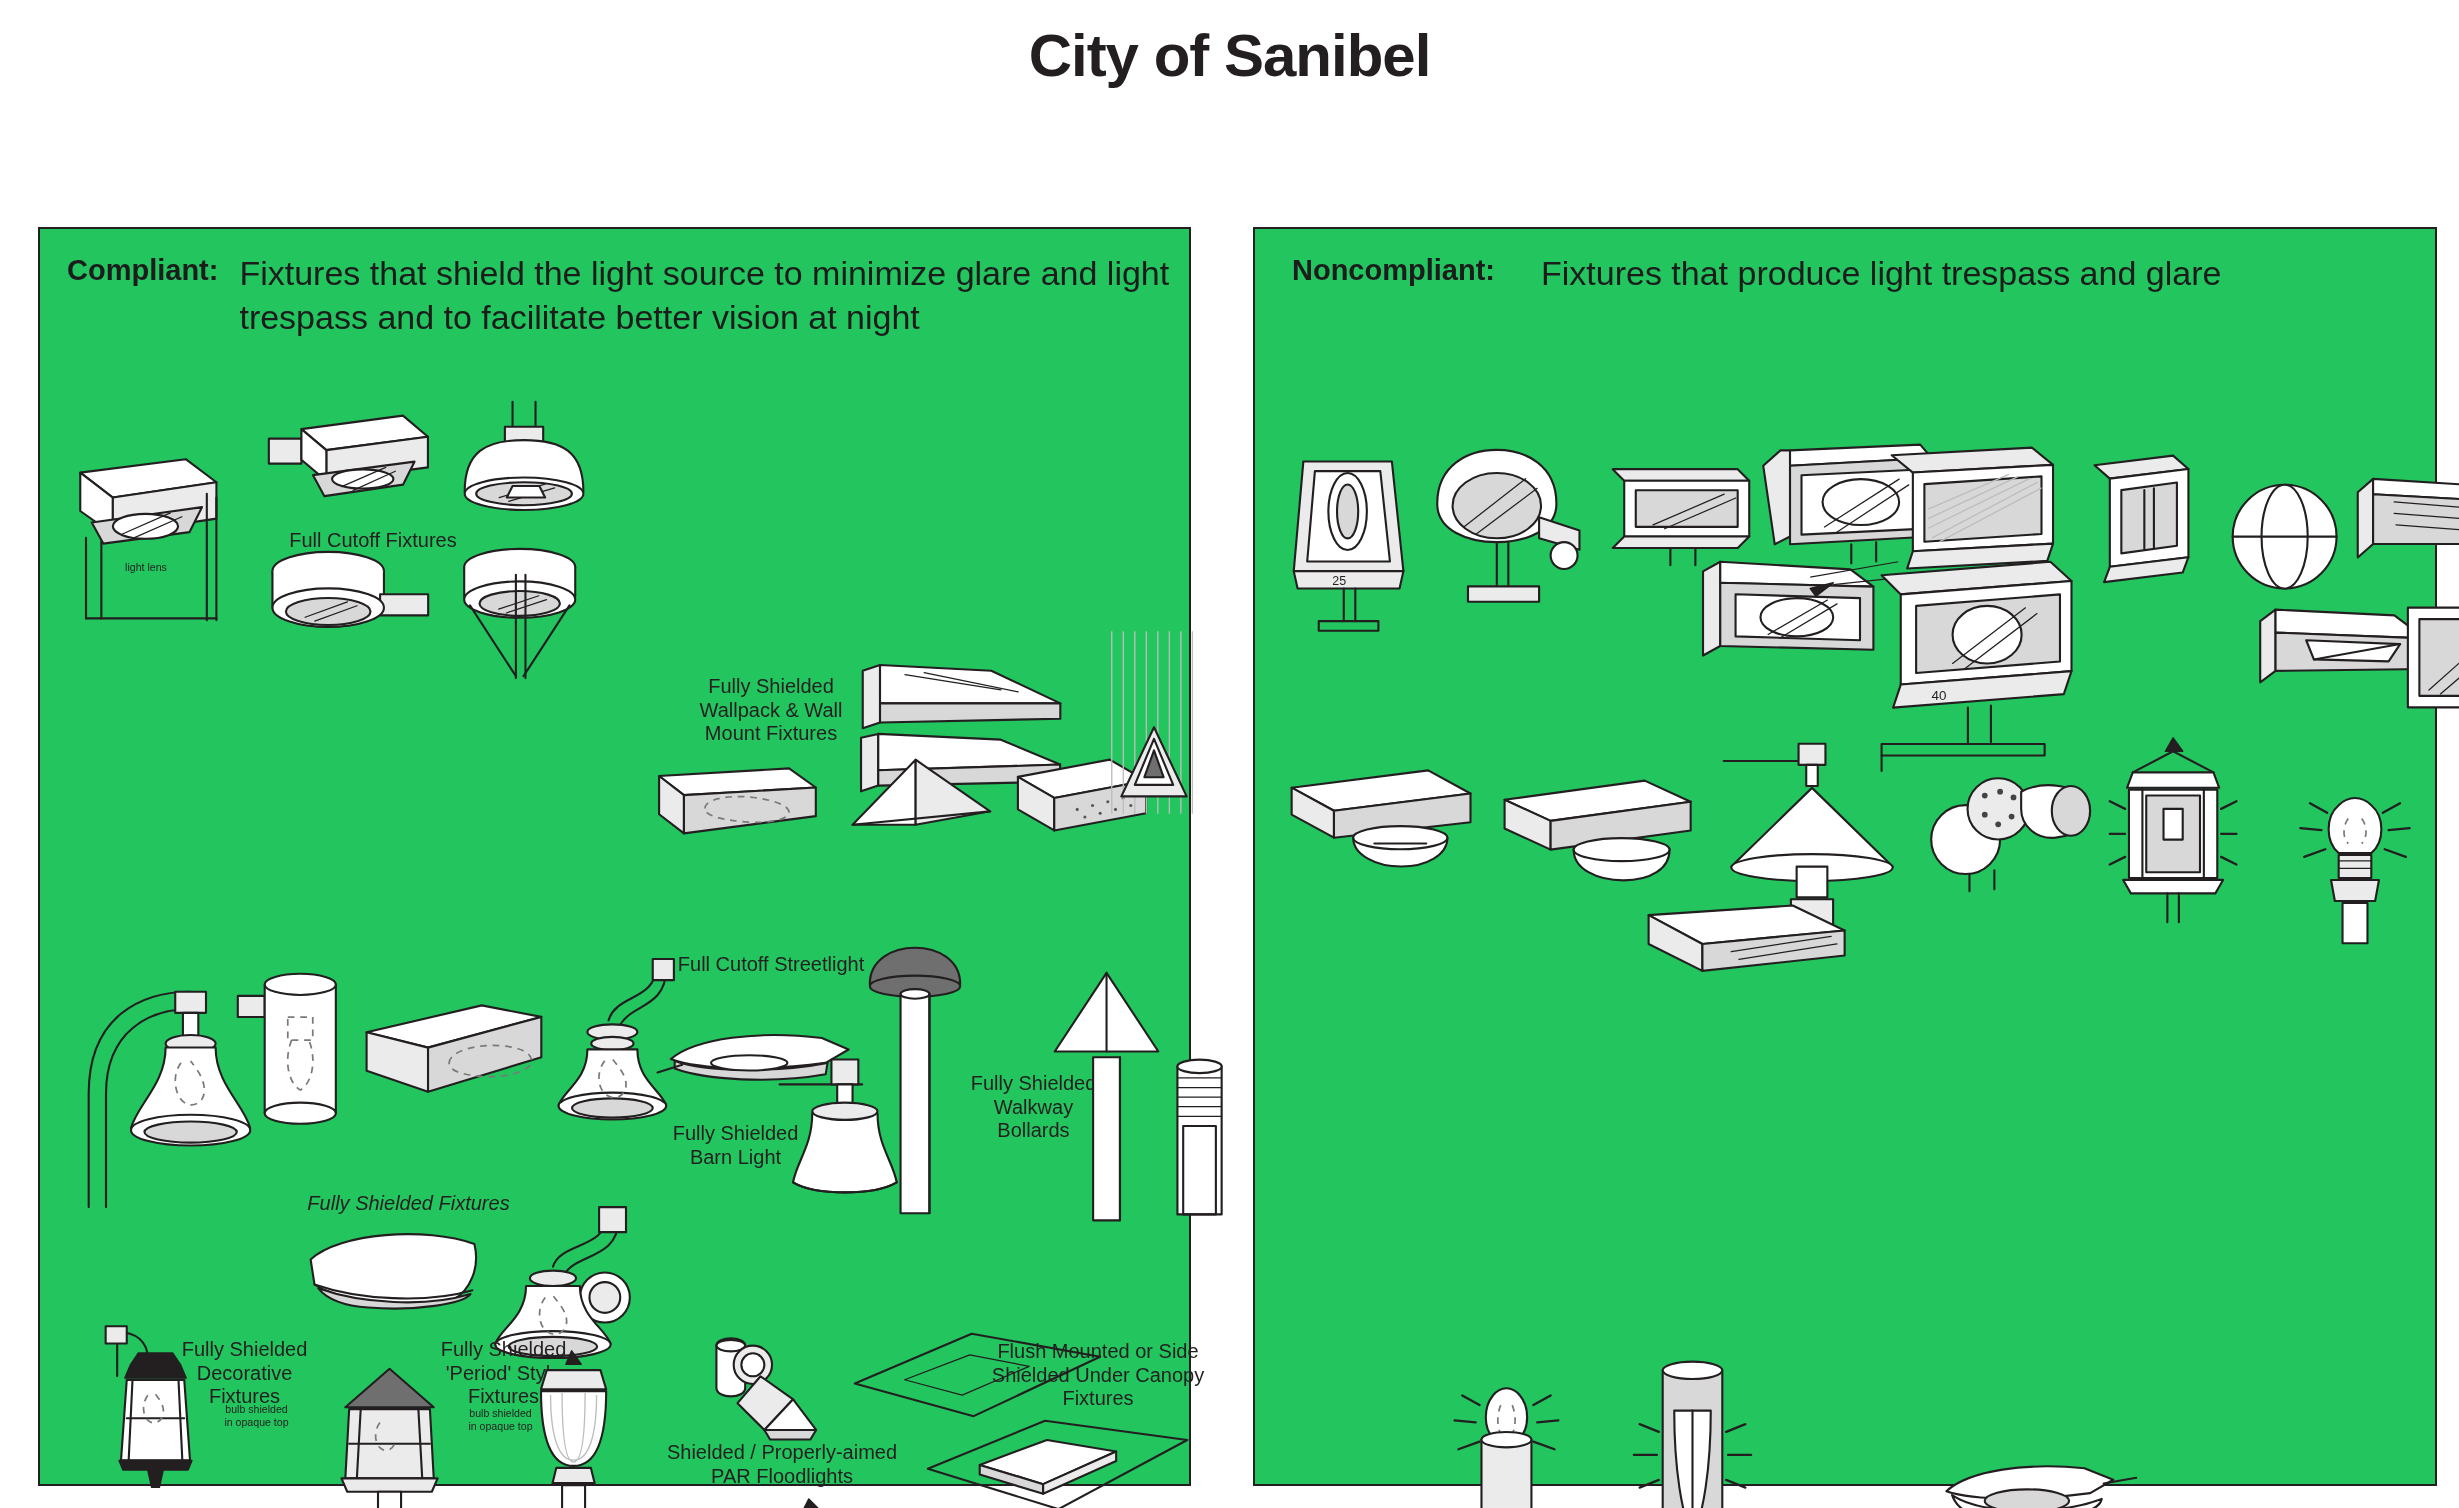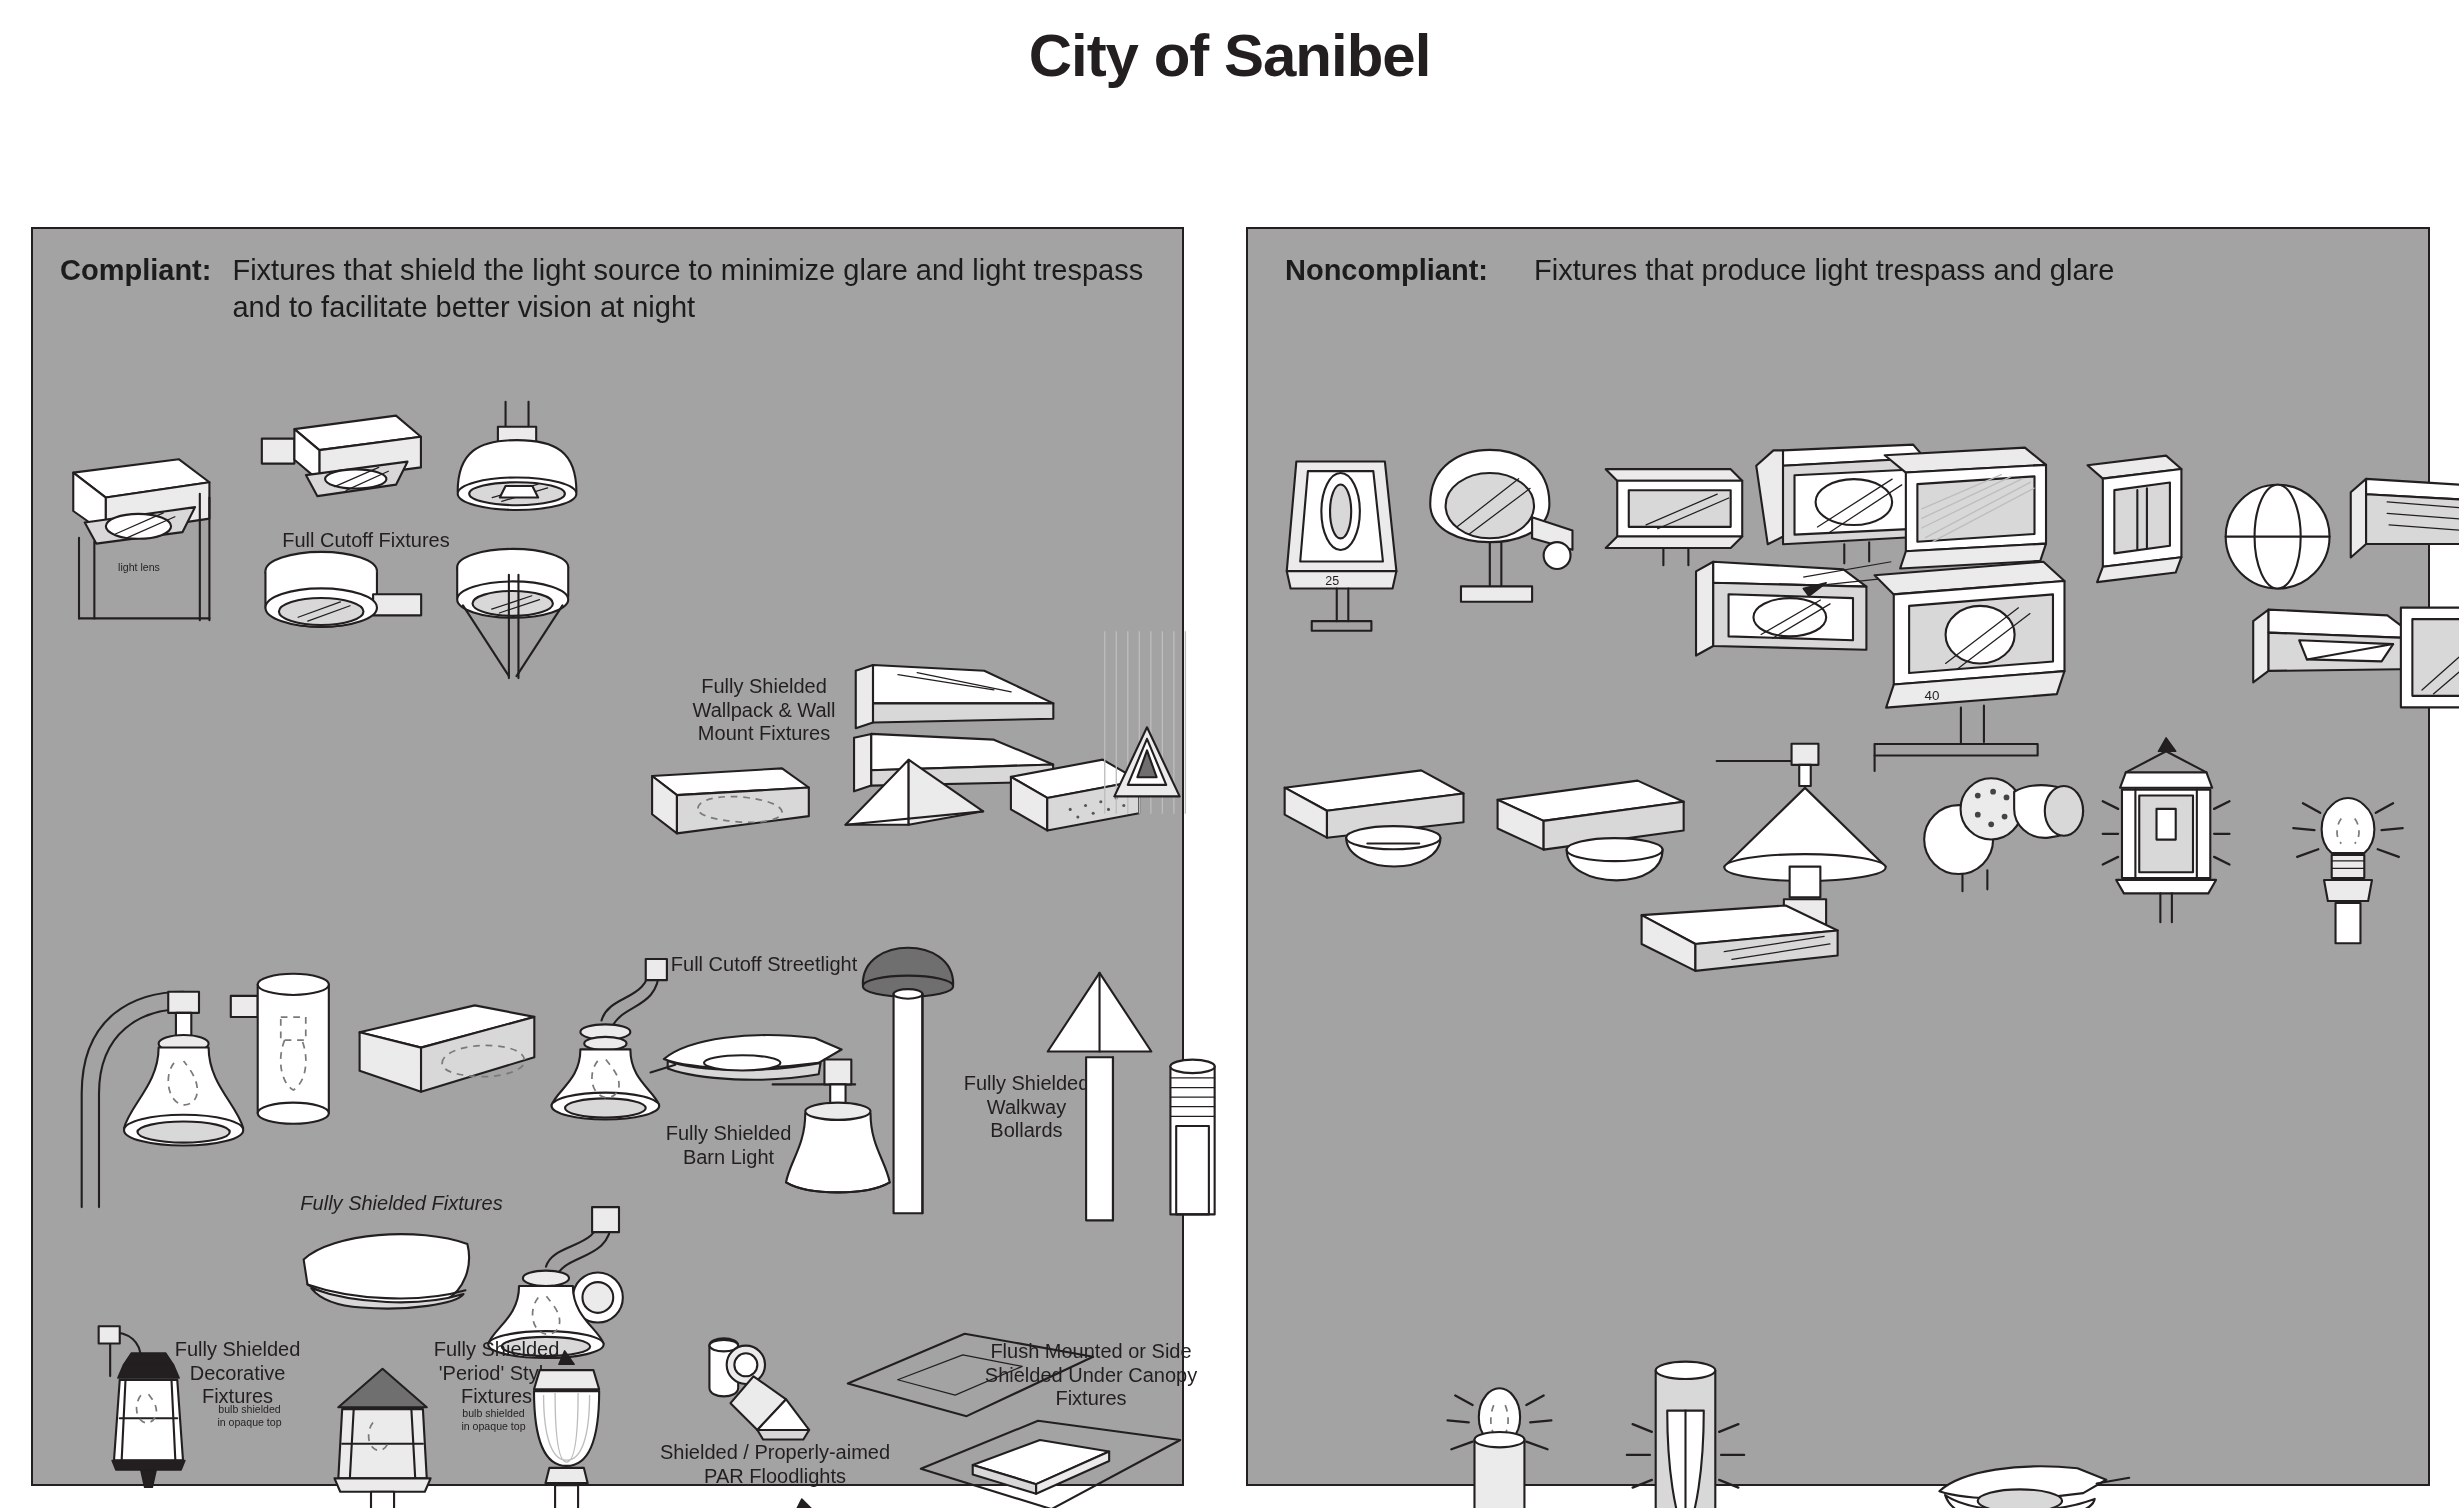--- a/index.html
+++ b/index.html
@@ -26,36 +26,37 @@
   .sub-title {
     position: absolute; left: 0; top: 134px; width: 2459px;
     text-align: center;
     font-size: 36px; font-weight: bold;
     color: #231f20;
   }
   
   .panel {
     position: absolute;
     border: 2.9px solid #231f20;
-    background: #a3a3a3;
+    background: #22c55e;
+    margin-left: 7px;
   }
   #panel-compliant { left: 31px; top: 227px; width: 1153px; height: 1259px; }
   #panel-noncompliant { left: 1246px; top: 227px; width: 1184px; height: 1259px; }
 
   .panel-head {
     position: absolute; top: 23px; left: 0; width: 100%;
     display: flex; align-items: flex-start;
     padding-left: 27px;
   }
   .panel-head .kw {
     font-size: 29px; font-weight: bold; white-space: nowrap;
     line-height: 1.28;
   }
   .panel-head .desc {
-    font-size: 29px; line-height: 1.28; margin-left: 21px;
+    font-size: 34px; line-height: 1.28; margin-left: 21px;
   }
   #panel-noncompliant .panel-head { padding-left: 37px; }
   #panel-noncompliant .panel-head .desc { margin-left: 46px; }
 
   
   .lbl {
     position: absolute;
     font-size: 20px; line-height: 1.18;
     text-align: center; color: #231f20;
     white-space: pre-line;

